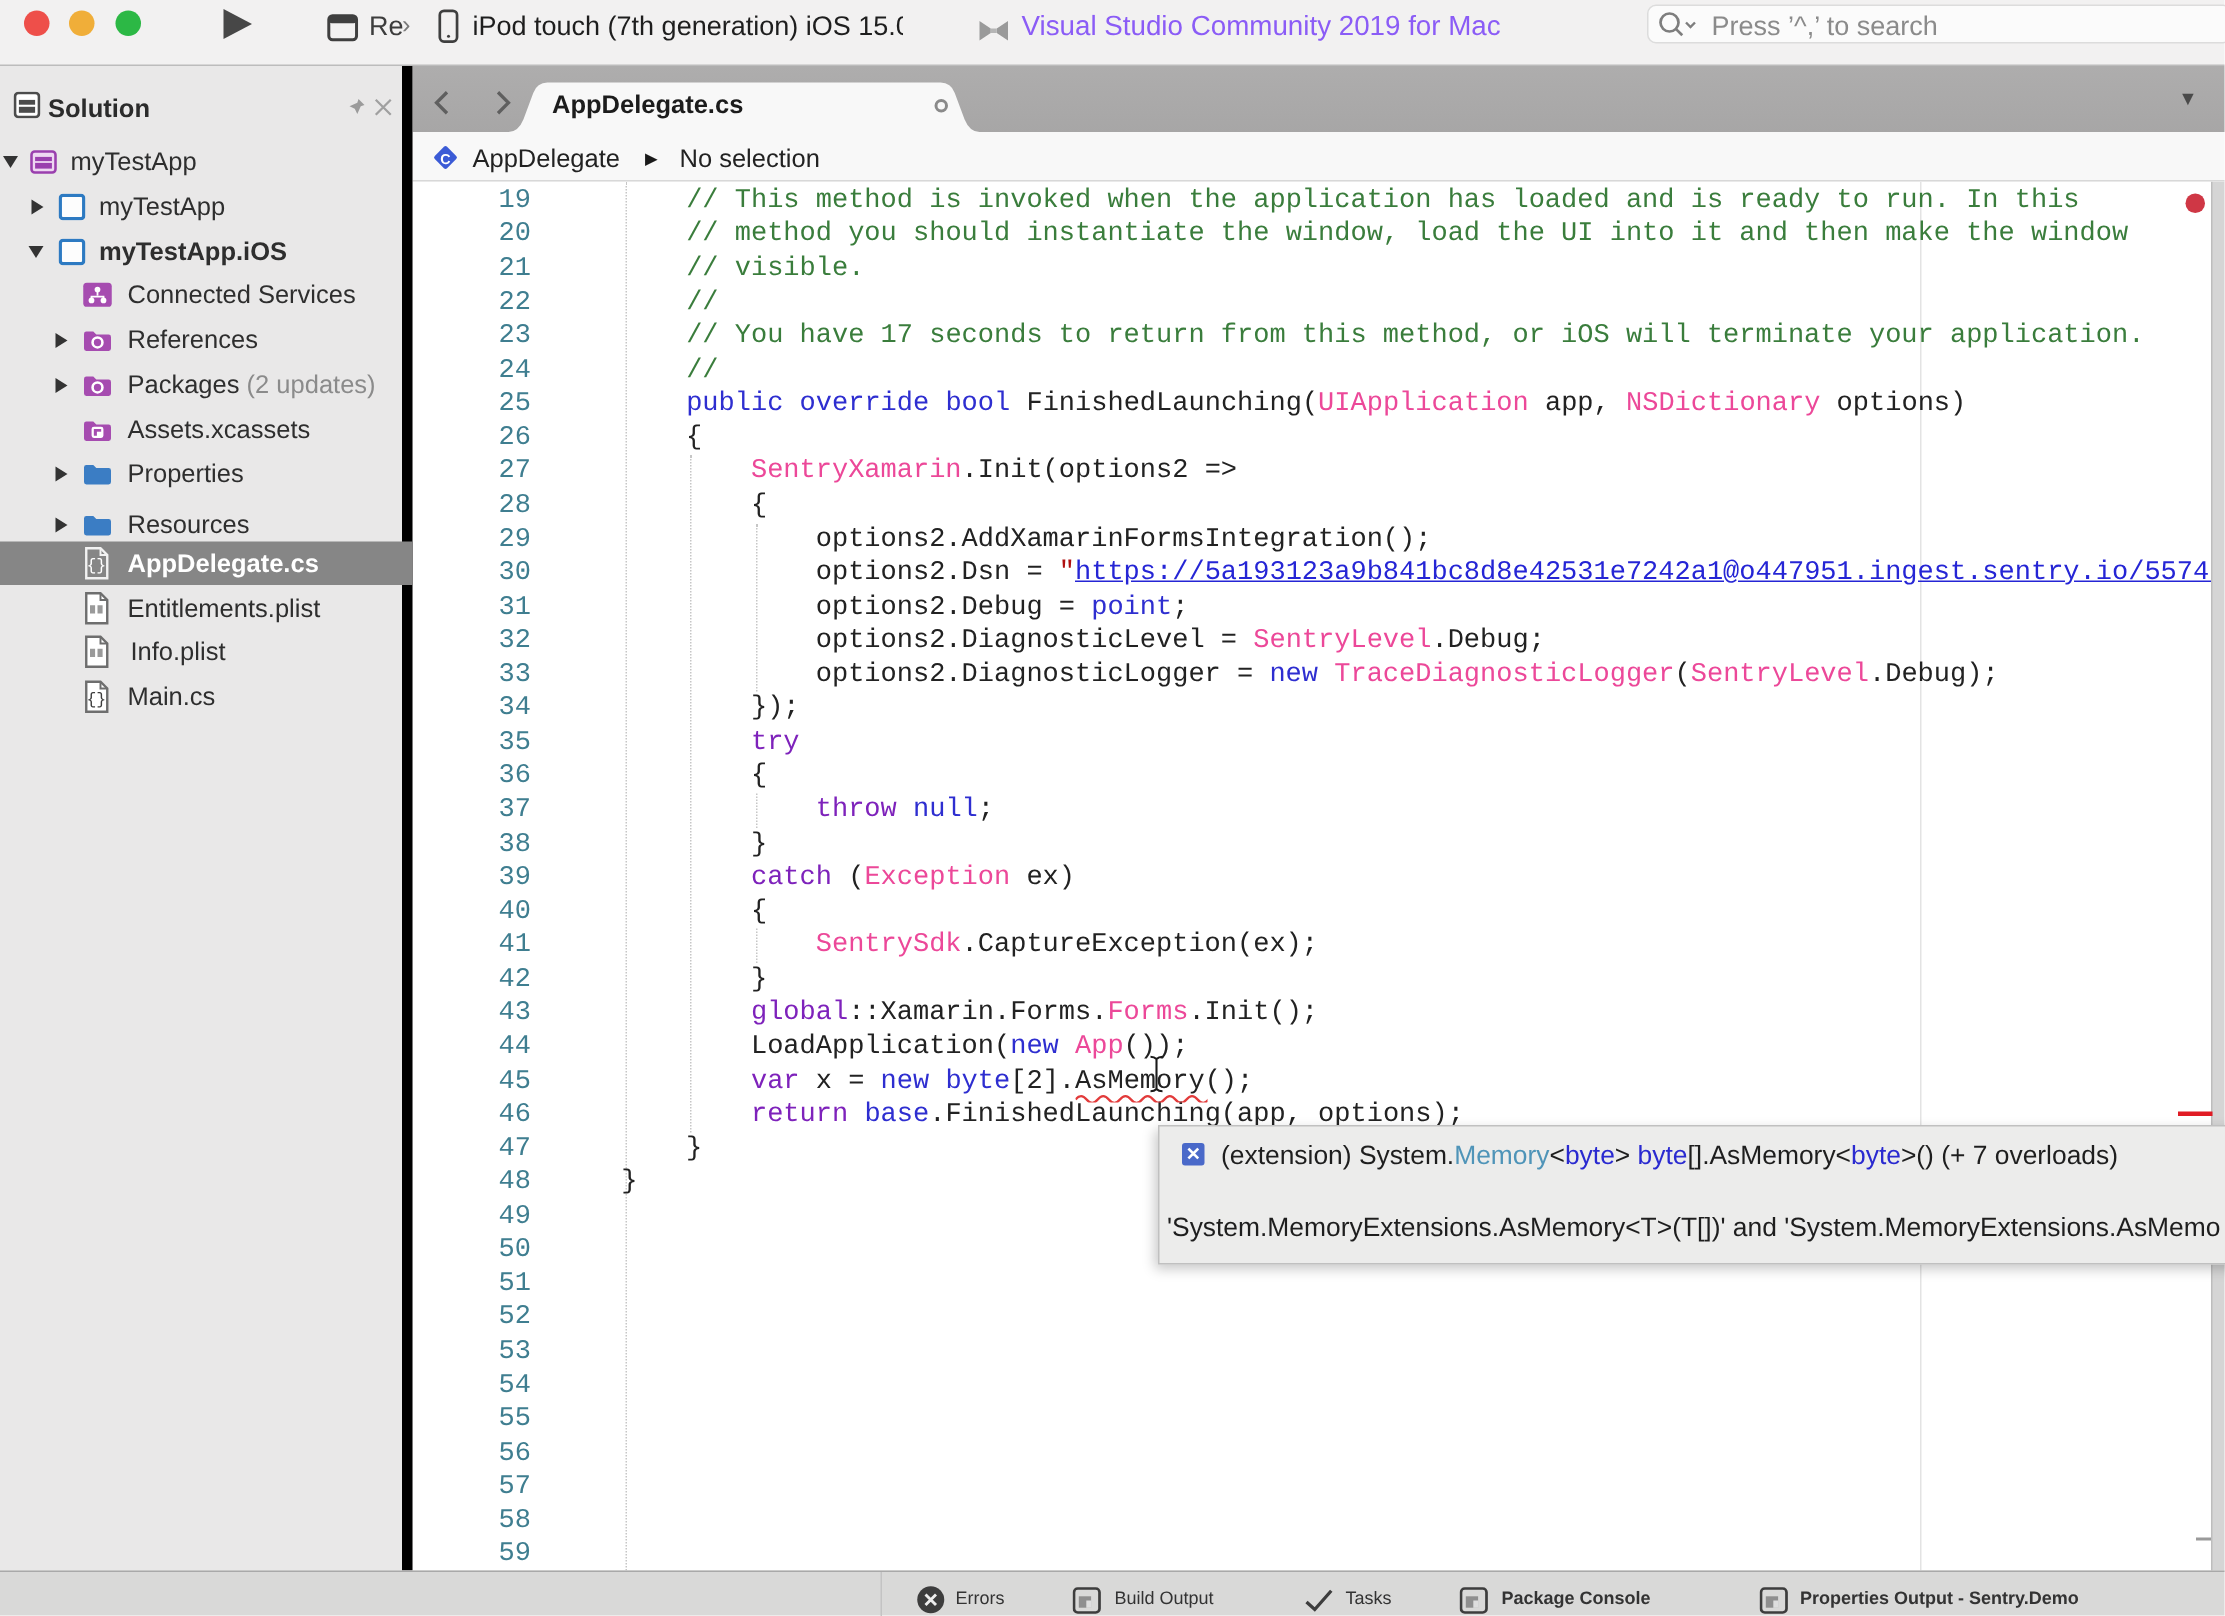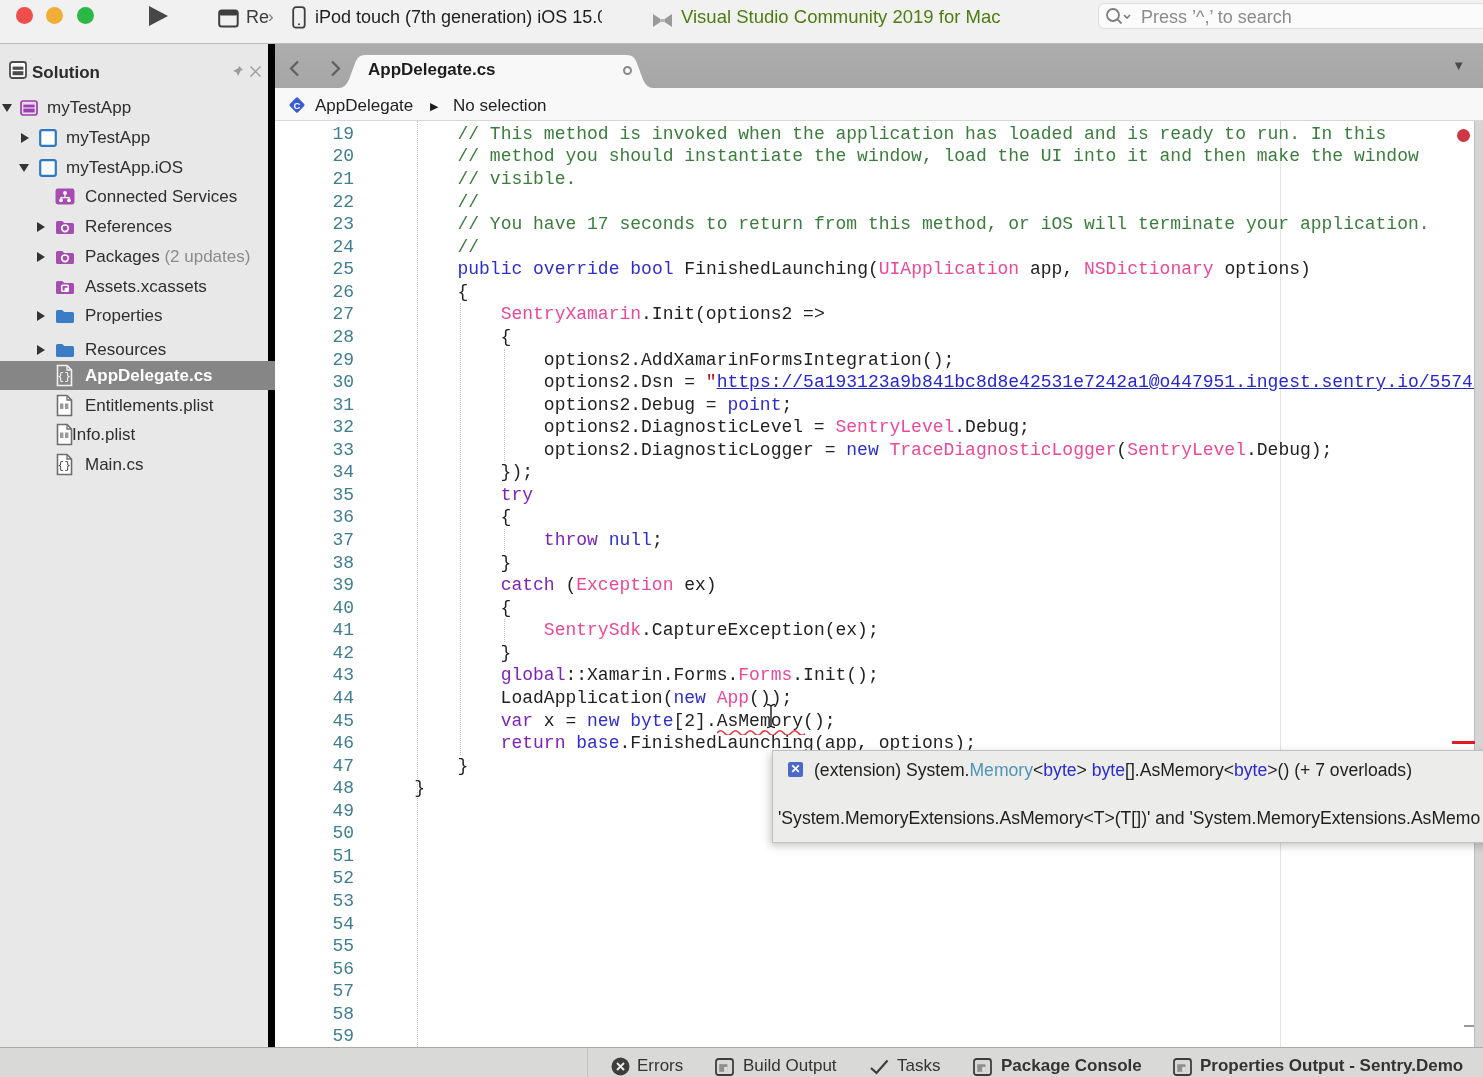--- a/index.html
+++ b/index.html
@@ -45,21 +45,21 @@
 #reddash{position:absolute;left:1452px;top:741px;width:23px;height:3px;background:#e01b24}
 #graydash{position:absolute;left:1464px;top:1025px;width:10px;height:2px;background:#9a9a9a}
 
 #tip{position:absolute;left:772px;top:750px;width:720px;height:93px;background:#ececeb;border:1px solid #c0c0c0;box-shadow:-2px 3px 8px rgba(0,0,0,.22)}
 #tip .t{position:absolute;white-space:nowrap;font-size:17.6px;color:#1e1e1e}
 #tip .teal{color:#4f94b8}#tip .blue{color:#2a2ad0}
 #tip a{color:#3b4bd8;text-decoration:underline}
 #xicon{position:absolute;left:15px;top:11px;width:15px;height:15px;background:#4a69c9;border-radius:2px;color:#fff;font-size:12px;font-weight:bold;text-align:center;line-height:15px}
 
 #botbar{position:absolute;left:0;top:1047px;width:1483px;height:30px;background:#d9d9d8;border-top:1px solid #a9a9a9}
-.bitem{position:absolute;top:0;height:30px;line-height:35px;font-size:17px;color:#333;white-space:nowrap}
+.bitem{position:absolute;top:0;height:30px;line-height:35px;font-size:12px;color:#333;white-space:nowrap}
 .bb{font-weight:bold}
 
 #squig{position:absolute;left:441.6px;top:607px}
 #ibeam{position:absolute;left:490px;top:582px;width:12px;height:26px}
 </style></head>
 <body>
 
 <div id="editor">
   <div class="guide" style="left:142.2px;top:0;height:926px"></div>
   <div class="guide" style="left:185.4px;top:182.4px;height:451.3px"></div>
@@ -176,21 +176,21 @@
   <div class="tbtxt" style="left:268px;color:#7a7a7a;font-size:17px">›</div>
   <svg class="abs" style="left:292px;top:6px" width="14" height="23" viewBox="0 0 14 23">
       <rect x="1.2" y="1.2" width="11.5" height="20.5" rx="2.8" fill="none" stroke="#3f3f3f" stroke-width="1.8"></rect>
       <circle cx="7" cy="18.2" r="1" fill="#3f3f3f"></circle>
     </svg>
   <div class="tbtxt" style="left:315px;width:287px;overflow:hidden;color:#1e1e1e">iPod touch (7th generation) iOS 15.0</div>
   <svg class="abs" style="left:652px;top:11px" width="21" height="19" viewBox="0 0 21 19">
       <path d="M1 3 L8.5 8 L8.5 11 L1 16 Z M20 3 L12.5 8 L12.5 11 L20 16 Z" fill="#9a9a9a"></path>
       <path d="M8.5 8 L12.5 8 L12.5 11 L8.5 11 Z" fill="#b5b5b5"></path>
     </svg>
-  <div class="tbtxt" style="left:681px;color:#4d7c0f;font-size:18.5px">Visual Studio Community 2019 for Mac</div>
+  <div class="tbtxt" style="left:681px;color:#8b5cf6;font-size:18.5px">Visual Studio Community 2019 for Mac</div>
   <div id="searchfield"></div>
   <svg class="abs" style="left:1105px;top:7px" width="26" height="19" viewBox="0 0 26 19">
       <circle cx="8" cy="8" r="6" fill="none" stroke="#7e7e7e" stroke-width="1.8"></circle>
       <path d="M12.4 12.4 L16.5 16.5" stroke="#7e7e7e" stroke-width="1.8"></path>
       <path d="M19 8 L22 11 L25 8" fill="none" stroke="#7e7e7e" stroke-width="1.6"></path>
     </svg>
   <div class="tbtxt" style="left:1141px;color:#8b8b8b">Press ’^,’ to search</div>
 </div>
 
 <div id="tabbar">
@@ -246,21 +246,21 @@
       <svg class="tico" style="left:39px;top:6px" width="18" height="18" viewBox="0 0 18 18">
         <rect x="1.2" y="1.2" width="15.6" height="15.6" rx="1.8" fill="#fdfdfd" stroke="#2d7ac2" stroke-width="2.2"></rect>
       </svg>
       <span class="tlabel" style="left:66px">myTestApp</span>
     </div>
   <div class="trow" style="top:108.5px">
       <span class="arr-d" style="left:19px"></span>
       <svg class="tico" style="left:39px;top:6px" width="18" height="18" viewBox="0 0 18 18">
         <rect x="1.2" y="1.2" width="15.6" height="15.6" rx="1.8" fill="#fdfdfd" stroke="#2d7ac2" stroke-width="2.2"></rect>
       </svg>
-      <span class="tlabel" style="left:66px;font-weight:normal">myTestApp.iOS</span>
+      <span class="tlabel" style="left:66px;font-weight:bold">myTestApp.iOS</span>
     </div>
   <div class="trow" style="top:138.3px">
       <svg class="tico" style="left:55px;top:6px" width="20" height="17" viewBox="0 0 20 17">
         <rect x="0.5" y="0.5" width="19" height="16" rx="2.4" fill="#a64cb0"></rect>
         <circle cx="10" cy="5" r="1.9" fill="#fff"></circle>
         <path d="M10 6.5 L10 9 M6 11 L6 9.7 L14 9.7 L14 11" stroke="#fff" stroke-width="1.2" fill="none"></path>
         <circle cx="6" cy="12.3" r="1.9" fill="#fff"></circle>
         <circle cx="14" cy="12.3" r="1.9" fill="#fff"></circle>
       </svg>
       <span class="tlabel" style="left:85px">Connected Services</span>
@@ -320,21 +320,21 @@
       </svg>
       <span class="tlabel" style="left:85px">Entitlements.plist</span>
     </div>
   <div class="trow" style="top:376.3px">
       <svg class="tico" style="left:56px;top:3px" width="17" height="23" viewBox="0 0 17 23">
         <path d="M1.5 1.5 L11 1.5 L15.5 6 L15.5 21.5 L1.5 21.5 Z" fill="#fff" stroke="#6e6e6e" stroke-width="1.6"></path>
         <path d="M11 1.5 L11 6 L15.5 6" fill="none" stroke="#6e6e6e" stroke-width="1.3"></path>
         <rect x="4" y="9.5" width="3.4" height="5.5" fill="#9a9a9a"></rect>
         <rect x="9" y="9.5" width="3.4" height="5.5" fill="#9a9a9a"></rect>
       </svg>
-      <span class="tlabel" style="left:72px">Info.plist</span>
+      <span class="tlabel" style="left:87px">Info.plist</span>
     </div>
   <div class="trow" style="top:406px">
       <svg class="tico" style="left:56px;top:3px" width="17" height="23" viewBox="0 0 17 23">
         <path d="M1.5 1.5 L11 1.5 L15.5 6 L15.5 21.5 L1.5 21.5 Z" fill="#fff" stroke="#6e6e6e" stroke-width="1.6"></path>
         <path d="M11 1.5 L11 6 L15.5 6" fill="none" stroke="#6e6e6e" stroke-width="1.3"></path>
         <text x="8.2" y="16" font-size="11" font-family="Liberation Mono" fill="#3d3d3d" text-anchor="middle">{}</text>
       </svg>
       <span class="tlabel" style="left:85px">Main.cs</span>
     </div>
 </div>

